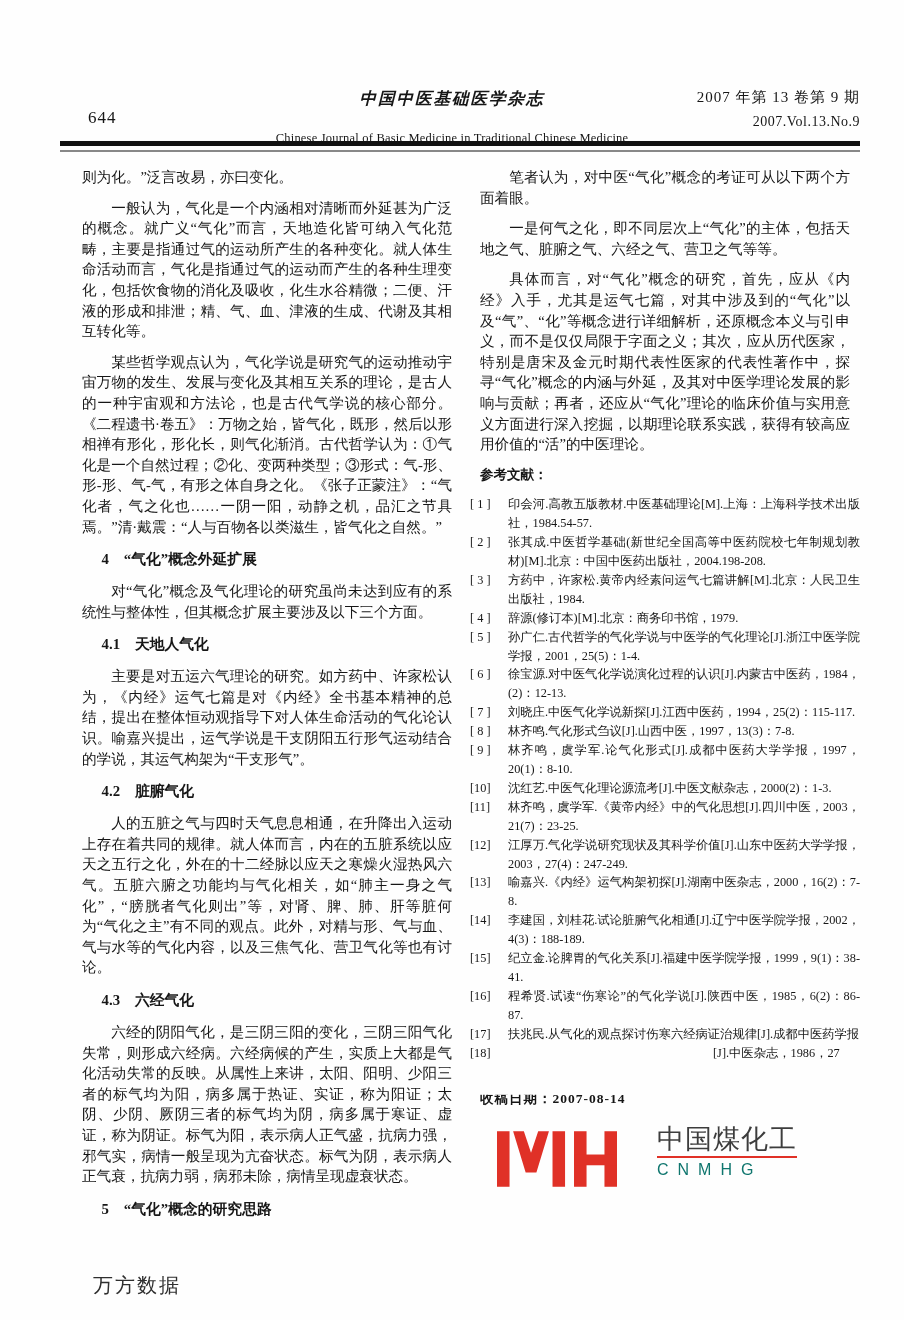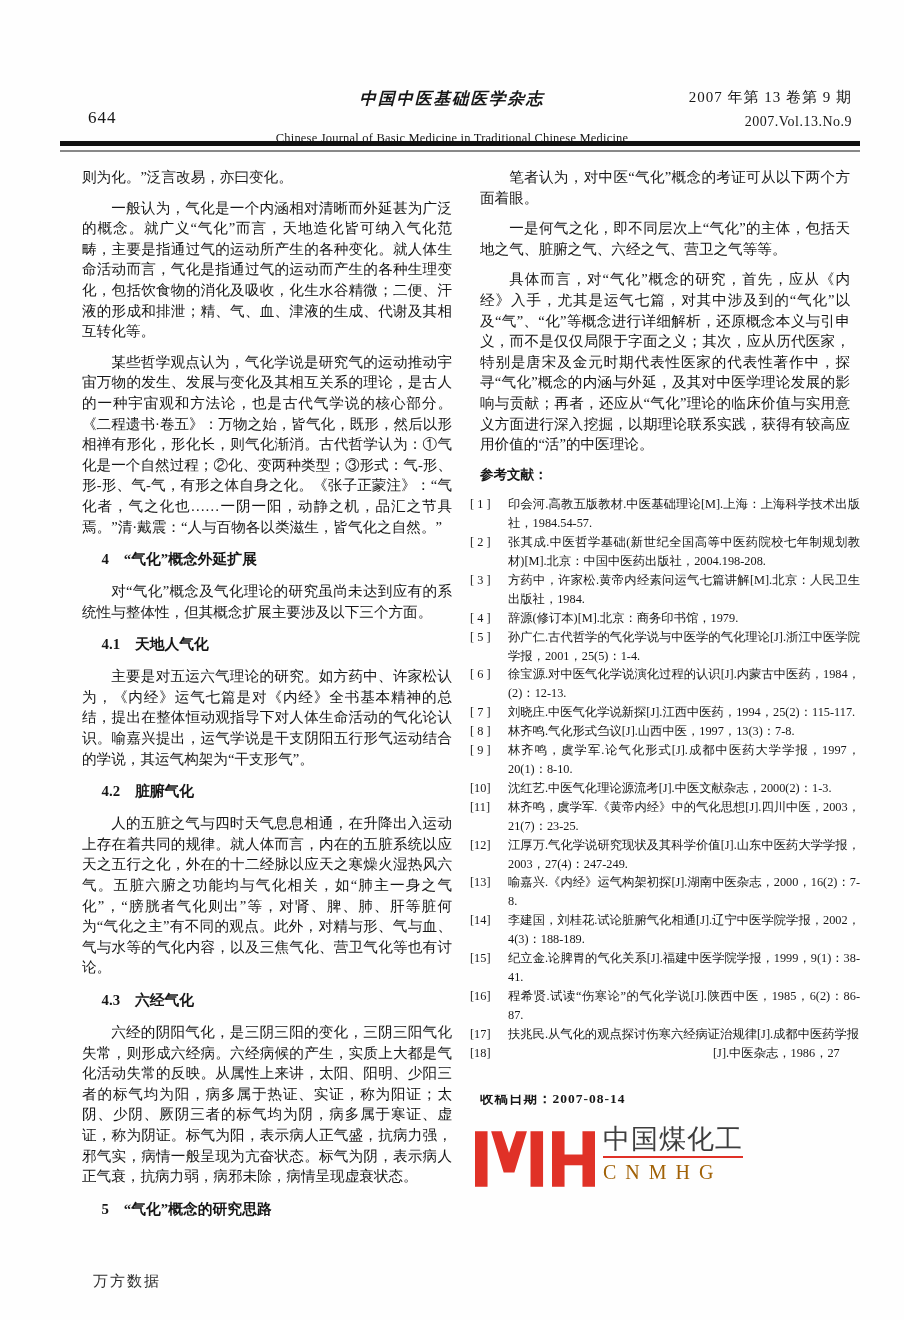--- a/index.html
+++ b/index.html
@@ -6,21 +6,21 @@
   #page{
     position:relative;width:904px;height:1320px;background:#fefefe;
     font-family:"Liberation Serif","DejaVu Serif",serif;color:#161616;
     overflow:hidden;margin:0 auto;
   }
   
   .pagenum{position:absolute;left:88px;top:108px;font-size:17px;letter-spacing:1px;}
   .jh-center{position:absolute;left:232px;top:88px;width:440px;text-align:center;}
   .jh-cn{font-size:16.5px;font-weight:bold;letter-spacing:2px;font-style:italic;}
   .jh-en{font-size:12.5px;margin-top:21px;letter-spacing:0.2px;}
-  .jh-right{position:absolute;right:52px;top:88px;text-align:right;}
+  .jh-right{position:absolute;right:44px;top:88px;text-align:right;}
   .jh-issue-cn{font-size:15px;letter-spacing:1px;}
   .jh-issue-en{font-size:14px;margin-top:7px;letter-spacing:0.5px;}
   .rule-thick{position:absolute;left:60px;top:141px;width:800px;height:5px;background:#111;}
   .rule-thin{position:absolute;left:60px;top:150px;width:800px;height:2px;background:#888;}
   
   .col{position:absolute;top:157px;width:390px;font-size:14.6px;line-height:20.6px;
        text-align:justify;text-justify:inter-character;}
   .col-left{left:72px;}
   .col-right{left:470px;}
   .col p{margin:10px;text-indent:2em;}
@@ -31,31 +31,31 @@
   .refs-title{font-weight:bold;font-size:13.5px;margin-top:3px;text-indent:0 !important;}
   .refs{margin-top:2px;font-size:12.3px;line-height:18.9px;}
   .ref{display:flex;}
   .ref-no{flex:none;width:38px;}
   .ref-text{flex:1;text-align:justify;}
   .ref18 .ref-text{text-align:left;}
   .ref18-spacer{display:inline-block;width:205px;}
   .received{font-weight:bold;font-size:13.5px;margin-top:26px;margin-left:10px;
             clip-path:inset(30% 0 0 0);letter-spacing:1px;}
   
-  .watermark{position:absolute;left:475px;top:1124px;width:300px;height:74px;
-             background:#fefefe;display:flex;align-items:flex-start;}
+  .watermark{position:absolute;left:497px;top:1124px;width:300px;height:74px;
+             background:#fefefe;display:flex;align-items:flex-start;justify-content:space-between;}
   .wm-logo{flex:none;margin-top:2px;}
   .wm-textcol{margin-left:8px;display:flex;flex-direction:column;}
   .wm-cn{font-size:27px;color:#3d3d3d;letter-spacing:1px;line-height:30px;
          font-family:"Liberation Sans","DejaVu Sans",sans-serif;
          border-bottom:2px solid #e03127;padding-bottom:2px;}
-  .wm-en{font-size:20px;color:#a16207;letter-spacing:9px;margin-top:3px;
-         font-family:Liberation Serif, serif;}
+  .wm-en{font-size:16px;color:#0f766e;letter-spacing:9px;margin-top:3px;
+         font-family:Liberation Sans, sans-serif;}
   
-  .wanfang{position:absolute;left:93px;top:1272px;font-size:15px;color:#2e2e2e;
+  .wanfang{position:absolute;left:93px;top:1272px;font-size:20px;color:#2e2e2e;
            font-family:"Liberation Sans","DejaVu Sans",sans-serif;letter-spacing:2px;}
 </style>
 </head>
 <body>
 
 <div id="page">
 
   <div class="pagenum">644</div>
   <div class="jh-center">
     <div class="jh-cn">中国中医基础医学杂志</div>

